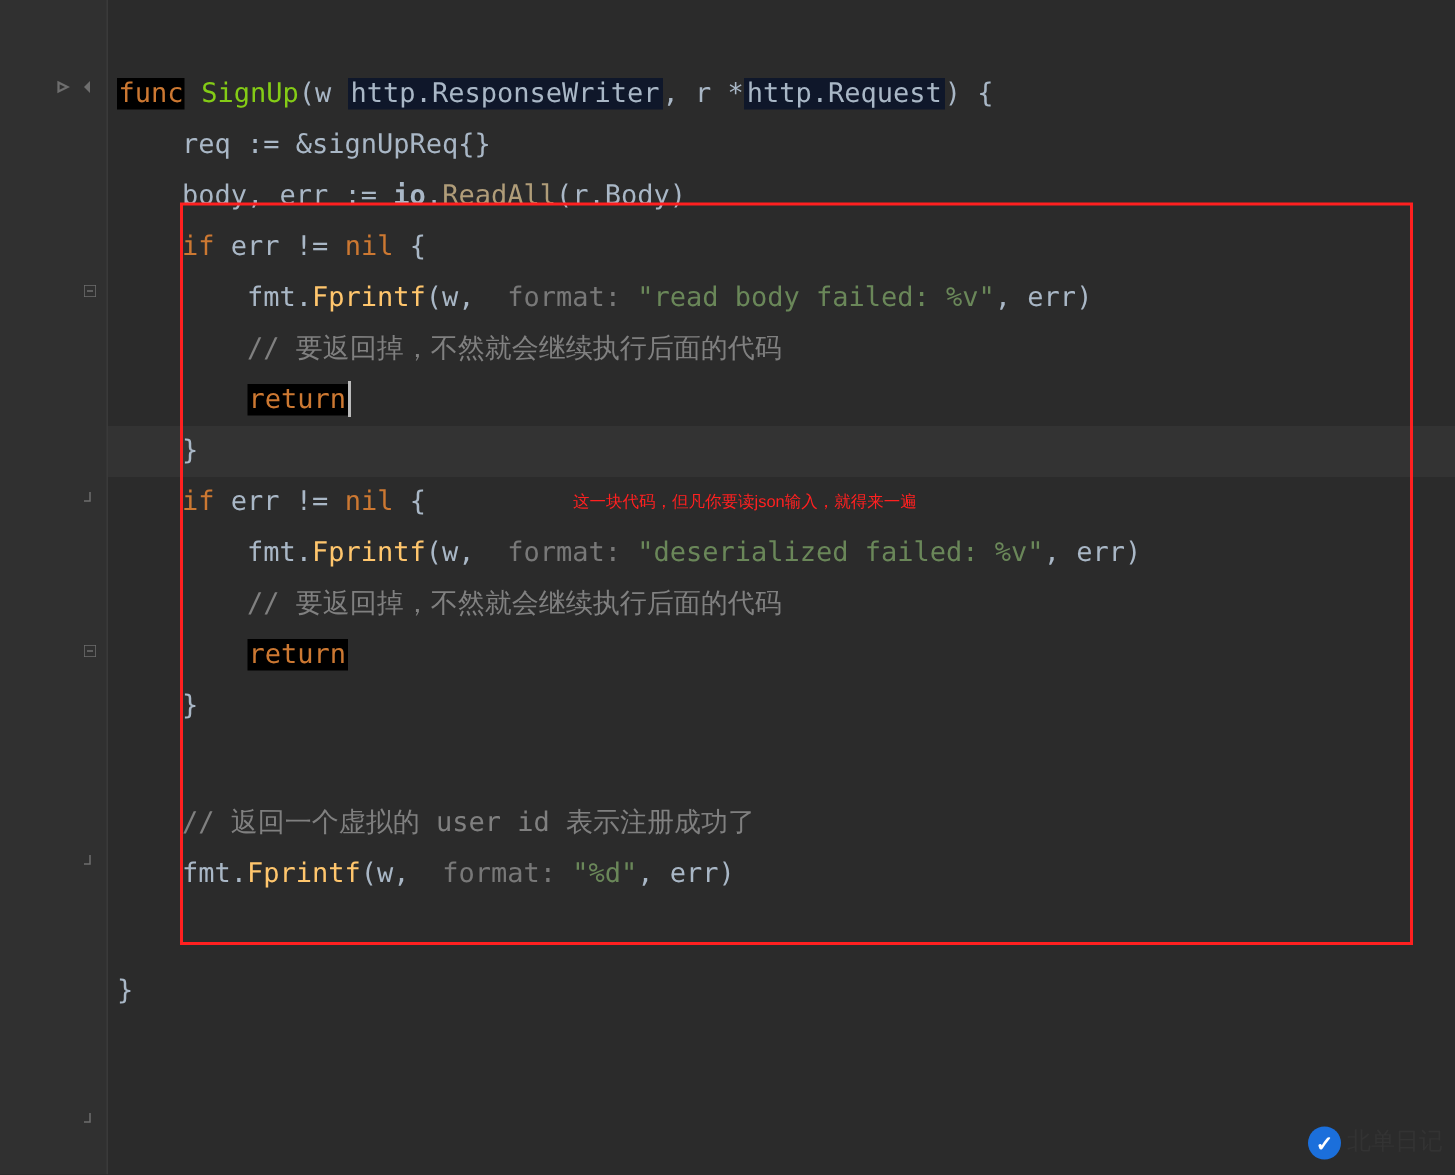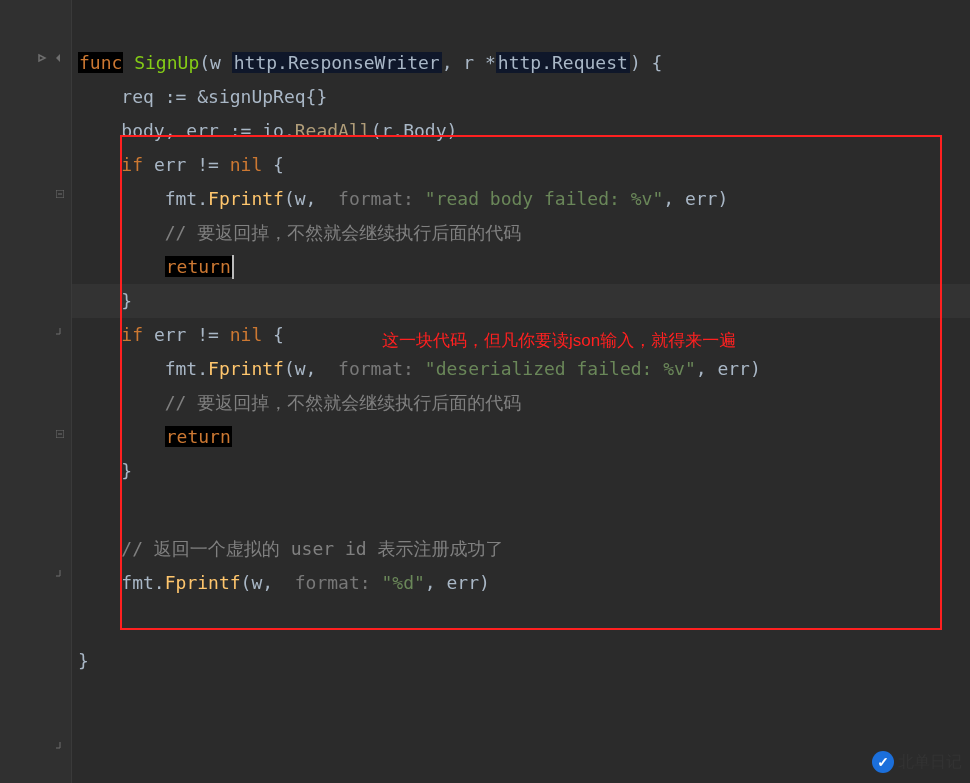--- a/index.html
+++ b/index.html
@@ -41,21 +41,21 @@
       color: #a9b7c6;
     }
     .line { white-space: pre; height: 34px; line-height: 34px; }
     .kw { color: #cc7832; }
     .kw-hl { color: #cc7832; background: #000000; padding: 0 1px;}
     .func-name { color: #84cc16; }
     .ident { color: #a9b7c6; }
     .type-hl { background: #0f172a; color: #a9b7c6; padding: 0 2px;}
     .call { color: #b09d79; }
     .call-f { color: #ffc66d; margin-top: 25px; }
-    .pkg { color: #a9b7c6; }
+    .pkg { color: #a9b7c6; font-weight: bold; }
     .hint { color: #787878; font-style: normal; }
     .str { color: #6a8759; }
     .comment { color: #808080; }
     .cursor {
       display: inline-block;
       width: 2px;
       height: 24px;
       background: #bbbbbb;
       vertical-align: middle;
       margin-bottom: 2px;
@@ -66,21 +66,21 @@
       left: 120px;
       top: 135px;
       width: 822px;
       height: 495px;
       pointer-events: none;
     }
     .red-annotation {
       position: absolute;
       color: #ff2020;
       font-family: sans-serif, 'Microsoft YaHei';
-      font-size: 17px;
+      font-size: 11px;
       left: 382px;
       top: 325px;
       pointer-events: none;
     }
     .watermark {
       position: absolute;
       bottom: 6px;
       right: 8px;
       display: flex;
       align-items: center;

